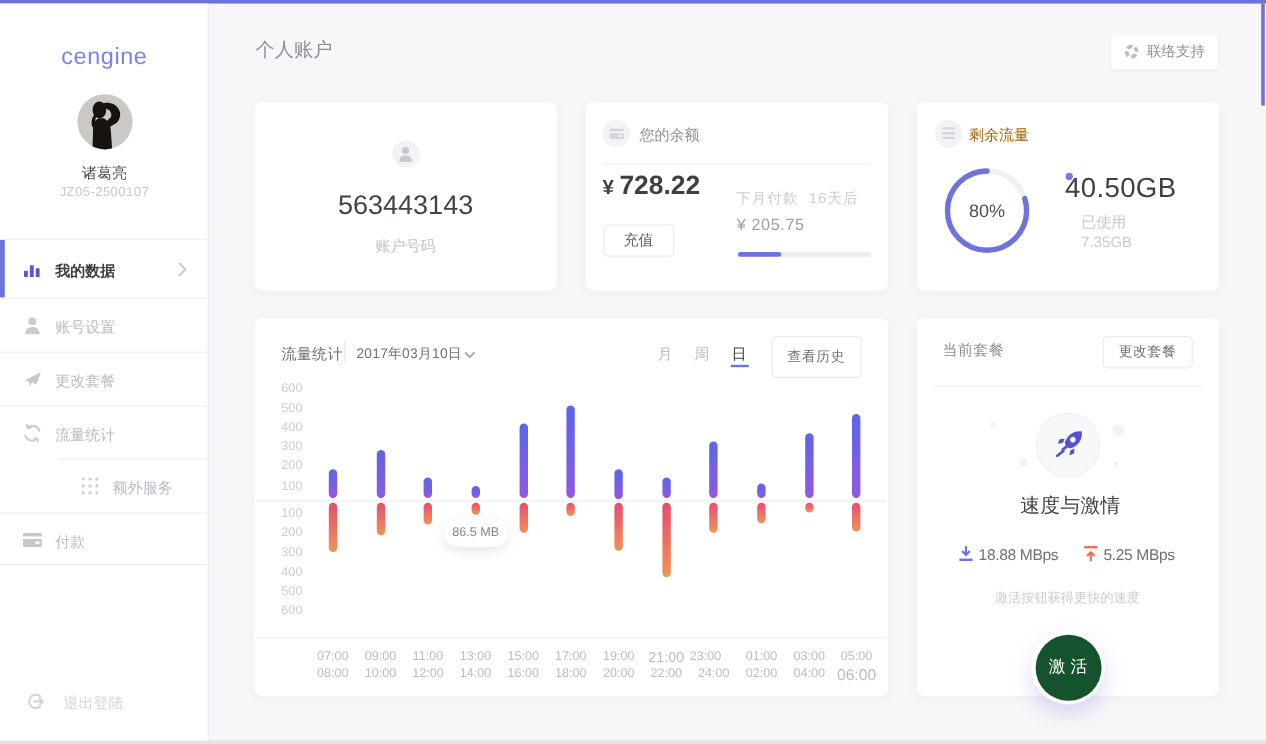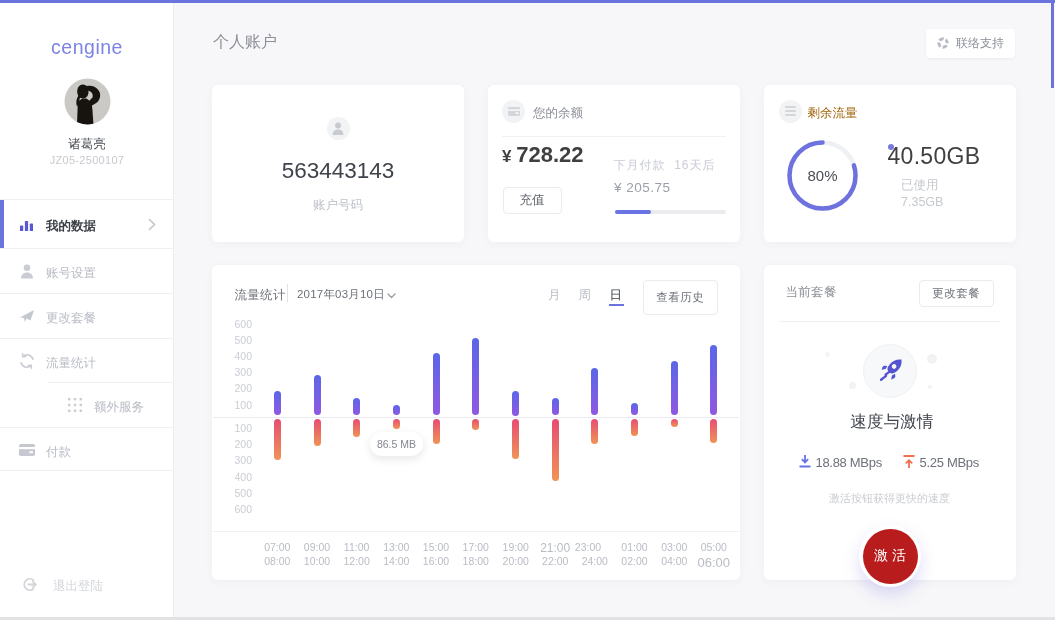--- a/index.html
+++ b/index.html
@@ -270,16 +270,16 @@
     <rect x="0.5" y="10.5" width="11" height="2" fill="#6772e5"></rect>
   </svg>
   <div class="abs" style="left:52px;top:190px;font-size:13px;letter-spacing:-0.3px;color:#6d7178;">18.88 MBps</div>
   <svg class="abs" style="left:139.5px;top:190px;" width="12" height="13" viewBox="0 0 12 13">
     <rect x="0.5" y="0" width="11" height="2" fill="#f2704d"></rect>
     <path d="M6 13 L6 5.5 M2.8 8.4 L6 5.2 L9.2 8.4" stroke="#f2704d" stroke-width="1.8" fill="none"></path>
   </svg>
   <div class="abs" style="left:156px;top:190px;font-size:13px;letter-spacing:-0.3px;color:#6d7178;">5.25 MBps</div>
   <div class="abs" style="left:0;top:225.5px;width:252px;text-align:center;font-size:11px;color:#caccd3;">激活按钮获得更快的速度</div>
   <div class="abs" style="left:95.5px;top:260px;width:62px;height:62px;border-radius:50%;background:#fff;box-shadow:0 8px 16px rgba(123,118,226,0.25);"></div>
-  <div class="abs" style="left:99px;top:263.5px;width:55px;height:55px;border-radius:50%;background:#b91c1c;display:flex;align-items:center;justify-content:center;">
+  <div class="abs" style="left:99px;top:263.5px;width:55px;height:55px;border-radius:50%;background:#14532d;display:flex;align-items:center;justify-content:center;">
     <span style="color:#fff;font-size:14px;letter-spacing:4px;margin-left:4px;">激活</span>
   </div>
 </div>
 
 </body></html>

